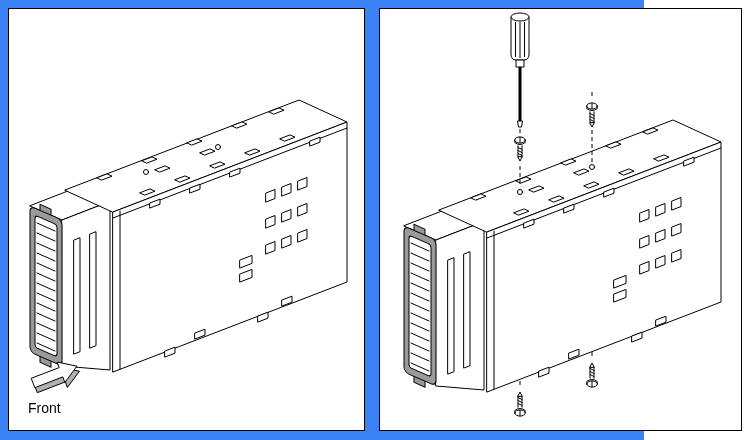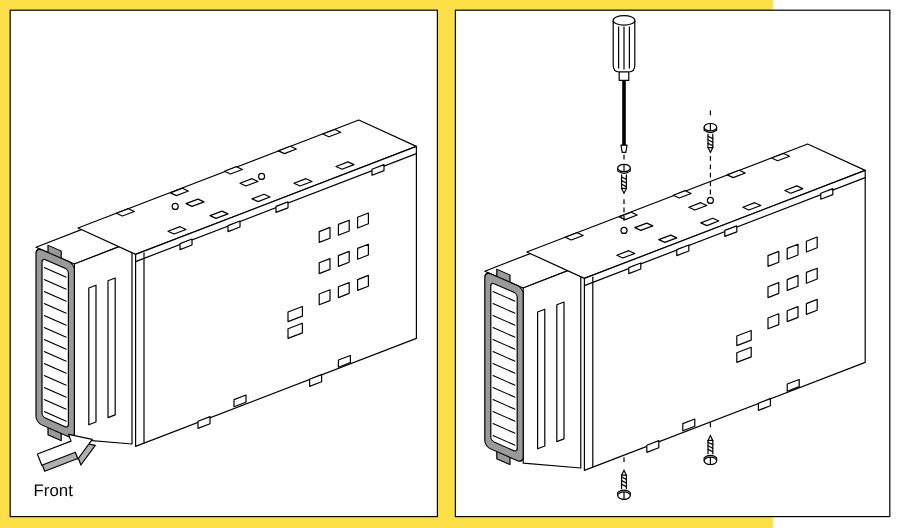--- a/index.html
+++ b/index.html
@@ -1,19 +1,19 @@
 <!DOCTYPE html>
 <html><head>
 <meta charset="utf-8">
 <style>
   html,body{margin:0;padding:0;background:#ffffff;}
   .stage{
     position:relative;
     width:644px;height:440px;
-    background:#fde047;
+    background:#3b82f6;
     font-family:"Liberation Sans", sans-serif;
   }
   svg{display:block;}
   text.front-label{
     font-family:"Liberation Sans", sans-serif;
     font-size:14px;
     fill:#000000;
   }
 </style>
 </head>

